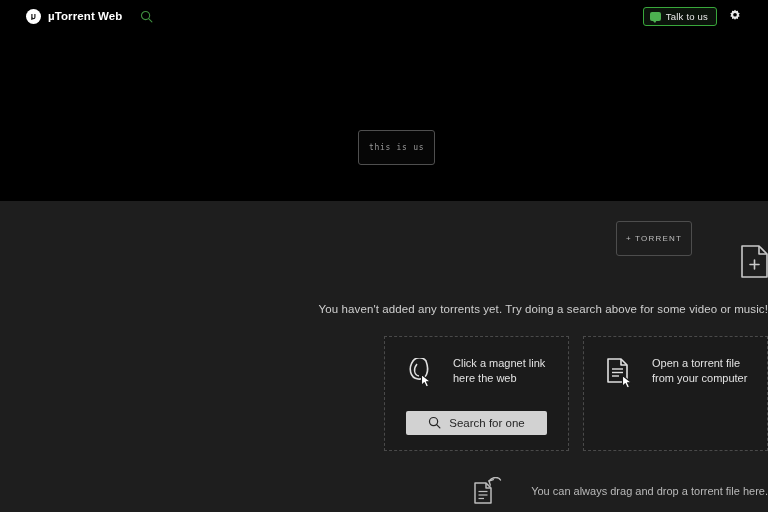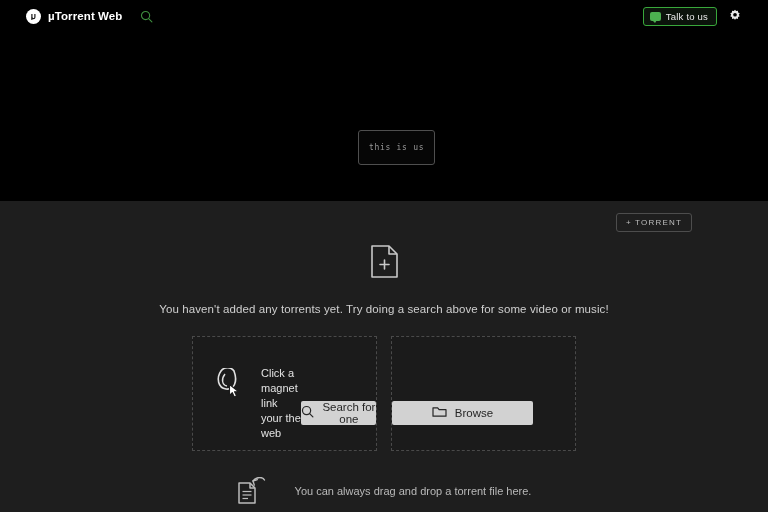--- a/index.html
+++ b/index.html
@@ -93,51 +93,51 @@
   }
 
   
   .main {
     position: relative;
     width: 768px; height: 311px;
     background: #1e1e1e;
   }
 
   .add-torrent-btn {
-    position: absolute; right: 76px; top: 12px;
+    position: absolute; right: 76px; top: 20px;
     border: 1px solid #4d4d4d; border-radius: 3px;
-    padding: 4px 9px;
+    padding: 12px 9px;
     color: #bdbdbd; font-size: 8px;
     letter-spacing: 1.2px; white-space: nowrap;
     background: transparent;
     font-family: "Liberation Sans", sans-serif;
   }
 
   .empty-wrap {
     position: absolute; top: 0; left: 0; width: 768px;
-    display: flex; flex-direction: column; align-items: center;
+    display: flex; flex-direction: column; align-items: flex-end;
   }
 
   .file-plus-icon { margin-top: 44px; }
 
   .empty-msg {
     margin-top: 21px;
     color: #cfcfcf; font-size: 11.5px; letter-spacing: .1px;
     text-align: center;
   }
 
   .cards {
     margin-top: 21px;
     display: flex; gap: 14px;
   }
   .card {
     width: 185px; height: 115px;
     border: 1px dashed #4a4a4a;
     background: #1b1b1b;
-    display: flex; flex-direction: row; align-items: center;
+    display: flex; flex-direction: column; align-items: center;
     padding-top: 19px;
   }
   .card-top { display: flex; align-items: flex-start; gap: 14px; width: 100%; padding-left: 22px; }
   .card-icon { flex: 0 0 auto; position: relative; margin-top: 2px; }
   .card-text { color: #e2e2e2; font-size: 11px; line-height: 15px; }
   .card-btn {
     margin-top: 19px;
     width: 141px; height: 24px;
     background: #d2d2d2; color: #262626;
     border: 0; border-radius: 2px;
@@ -219,43 +219,51 @@
           <span class="card-icon">
             <svg width="32" height="30" viewBox="0 0 32 30">
               <path d="M6 3 a8 8 0 0 1 13 0" fill="none" stroke="#e0e0e0" stroke-width="1.6"></path>
               <path d="M6 3 C1 10 3 20 11 21 C19 22 23 14 19 3" fill="none" stroke="#e0e0e0" stroke-width="1.6" stroke-linecap="round"></path>
               <path d="M10 6 C6 11 7 17 12 18" fill="none" stroke="#e0e0e0" stroke-width="1.4"></path>
               <path d="M14.5 16.5 l0 11 l2.8 -2.8 l2 4.2 l2.2 -1.1 l-2 -4.1 l3.9 -0.2 z" fill="#ffffff" stroke="#1b1b1b" stroke-width="1.1" stroke-linejoin="round"></path>
             </svg>
           </span>
           <div class="card-text">
             <div>Click a magnet link</div>
-            <div>your the web</div>
+            <div>here the web</div>
           </div>
         </div>
         <button class="card-btn">
           <span>
             <svg width="13" height="13" viewBox="0 0 14 14">
               <circle cx="6" cy="6" r="4.4" fill="none" stroke="#262626" stroke-width="1.3"></circle>
               <line x1="9.3" y1="9.3" x2="12.8" y2="12.8" stroke="#262626" stroke-width="1.3" stroke-linecap="round"></line>
             </svg>
           </span>
           <span>Search for one</span>
         </button>
       </div>
 
       <div class="card">
-        <button class="card-btn">
-          <span>
-            <svg width="15" height="13" viewBox="0 0 16 14">
-              <path d="M1 12 V3 h5 l1.6 2 h7.4 v7 z" fill="none" stroke="#262626" stroke-width="1.3" stroke-linejoin="round"></path>
+        <div class="card-top">
+          <span class="card-icon">
+            <svg width="32" height="30" viewBox="0 0 32 30">
+              <path d="M2 1 h13 l6 6 v17 h-19 z" fill="none" stroke="#e0e0e0" stroke-width="1.6" stroke-linejoin="round"></path>
+              <path d="M15 1 v6 h6" fill="none" stroke="#e0e0e0" stroke-width="1.6" stroke-linejoin="round"></path>
+              <line x1="6" y1="11" x2="17" y2="11" stroke="#e0e0e0" stroke-width="1.4"></line>
+              <line x1="6" y1="14.5" x2="17" y2="14.5" stroke="#e0e0e0" stroke-width="1.4"></line>
+              <line x1="6" y1="18" x2="13" y2="18" stroke="#e0e0e0" stroke-width="1.4"></line>
+              <path d="M16.5 17.5 l0 11 l2.8 -2.8 l2 4.2 l2.2 -1.1 l-2 -4.1 l3.9 -0.2 z" fill="#ffffff" stroke="#1b1b1b" stroke-width="1.1" stroke-linejoin="round"></path>
             </svg>
           </span>
-          <span>Browse</span>
-        </button>
+          <div class="card-text">
+            <div>Open a torrent file</div>
+            <div>from your computer</div>
+          </div>
+        </div>
       </div>
     </div>
 
     <div class="drag-hint">
       <span class="drag-icon-wrap">
         <svg width="34" height="28" viewBox="0 0 34 28">
           <path d="M2 6 h11 l5 5 v15 h-16 z" fill="none" stroke="#bcbcbc" stroke-width="1.5" stroke-linejoin="round"></path>
           <path d="M13 6 v5 h5" fill="none" stroke="#bcbcbc" stroke-width="1.5" stroke-linejoin="round"></path>
           <line x1="5.5" y1="14.5" x2="14.5" y2="14.5" stroke="#bcbcbc" stroke-width="1.2"></line>
           <line x1="5.5" y1="18" x2="14.5" y2="18" stroke="#bcbcbc" stroke-width="1.2"></line>

